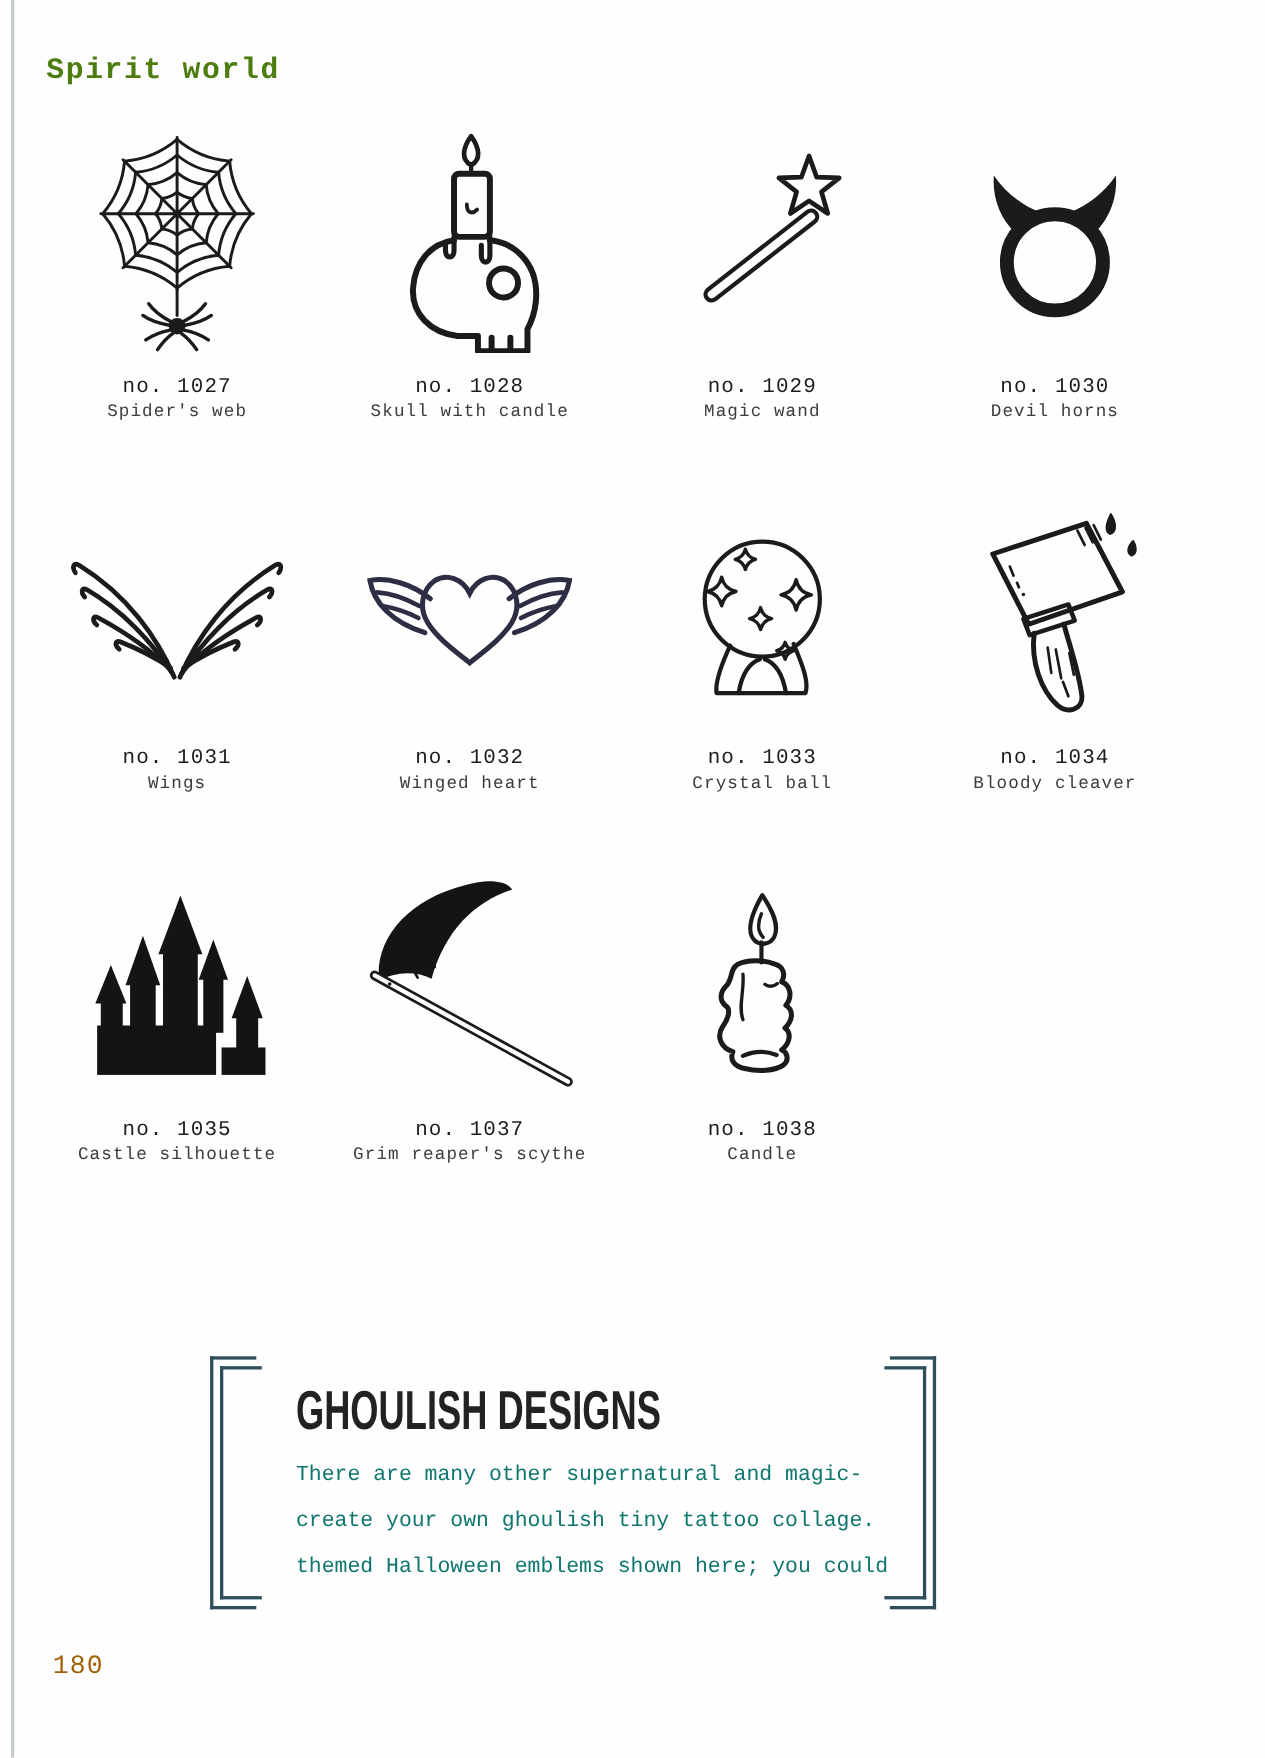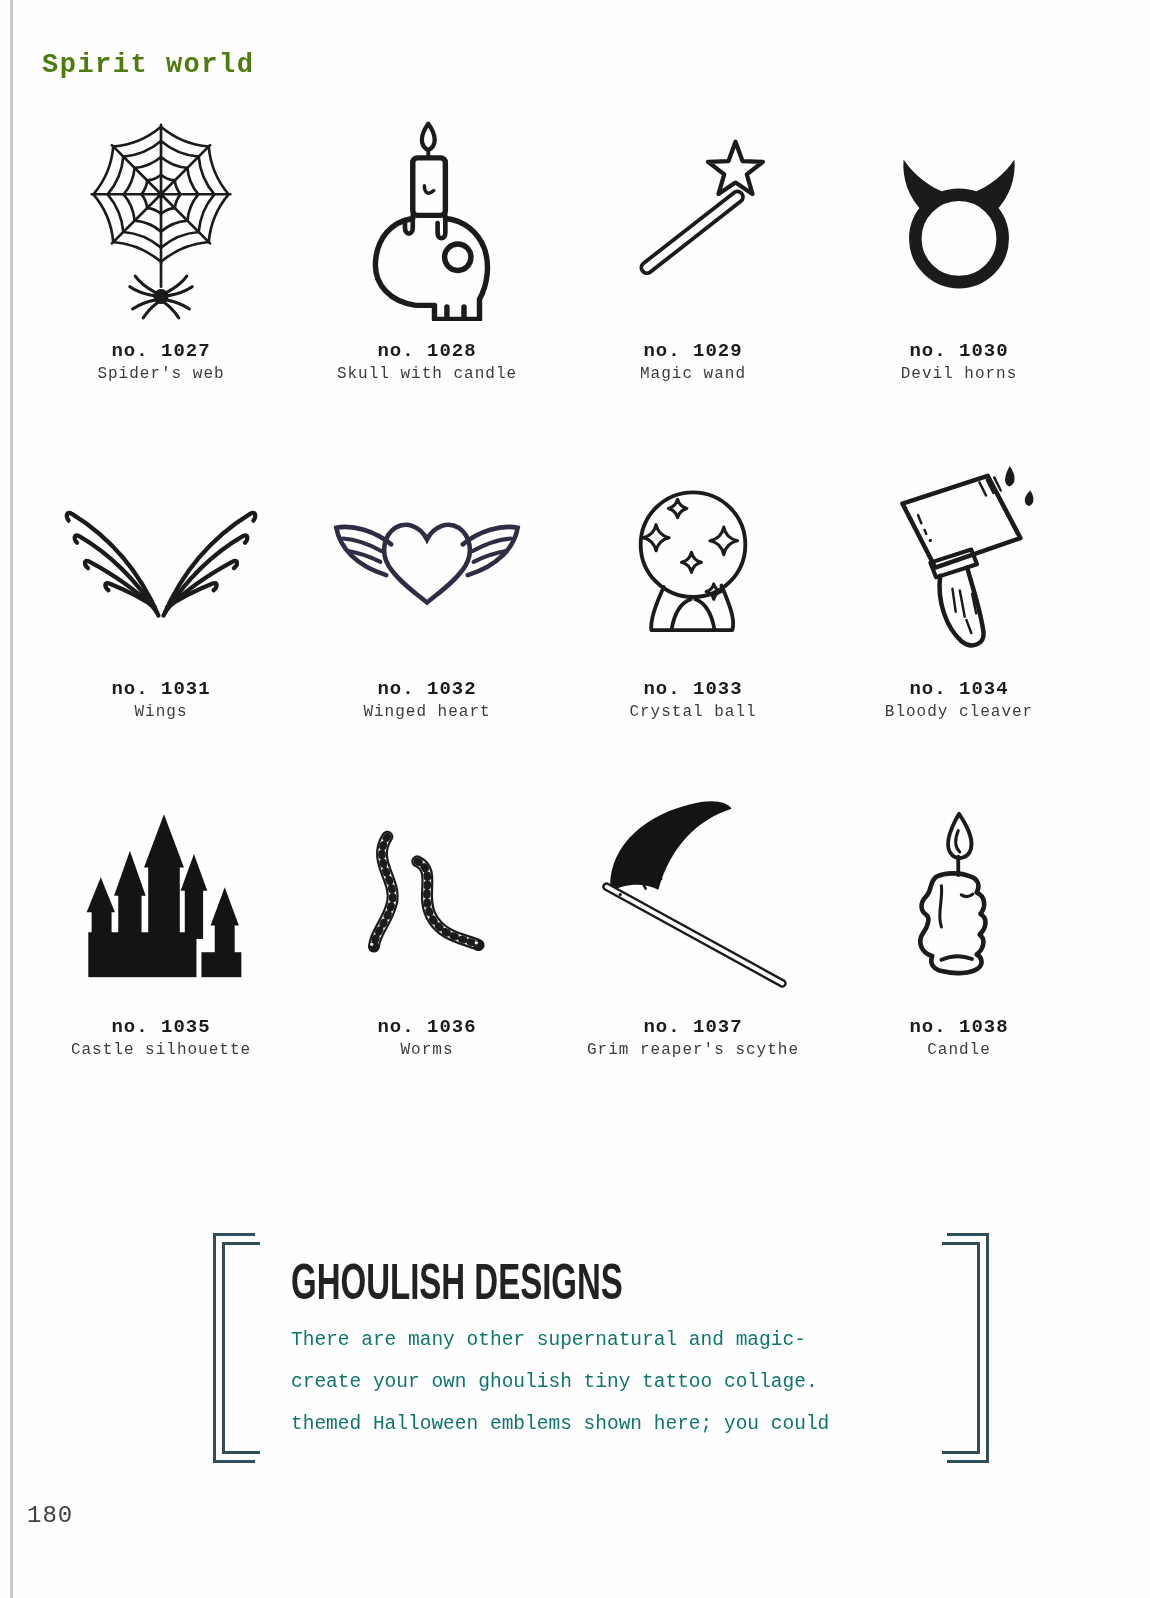--- a/index.html
+++ b/index.html
@@ -10,39 +10,39 @@
     color:#1b1b1d;overflow:hidden;
   }
   .edge-line{position:absolute;left:10px;top:0;width:3px;height:1598px;background:#c7cdcd;}
   .header{position:absolute;left:42px;top:50px;font-size:27px;font-weight:bold;letter-spacing:1.5px;color:#4d7c0f;}
   .grid{
     position:absolute;left:28px;top:106px;width:1064px;
     display:grid;grid-template-columns:repeat(4,266px);grid-auto-rows:338px;
   }
   .cell{display:flex;flex-direction:column;align-items:center;}
   .icon-box{height:228px;width:100%;display:flex;align-items:center;justify-content:center;}
-  .lbl-no{font-size:19px;font-weight:bold;color:#1c1c1e;margin-top:6px;letter-spacing:1px;text-align:center;}
+  .lbl-no{font-size:19px;font-weight:normal;color:#1c1c1e;margin-top:6px;letter-spacing:1px;text-align:center;}
   .lbl-name{font-size:16px;color:#3c3c3e;margin-top:3px;letter-spacing:1px;text-align:center;}
-  .callout{position:absolute;left:213px;top:1233px;width:776px;height:230px;}
+  .callout{position:absolute;left:191px;top:1233px;width:660px;height:230px;}
   .bracket{position:absolute;top:0;bottom:0;width:46px;}
   .bracket .b-outer,.bracket .b-inner{position:absolute;box-sizing:border-box;border:0 solid #2e4e5c;}
   .bracket-left{left:0;}
   .bracket-left .b-outer{left:0;top:0;bottom:0;width:42px;border-left-width:3px;border-top-width:3px;border-bottom-width:3px;}
   .bracket-left .b-inner{left:9px;top:9px;bottom:9px;width:38px;border-left-width:3px;border-top-width:3px;border-bottom-width:3px;}
   .bracket-right{right:0;}
   .bracket-right .b-outer{right:0;top:0;bottom:0;width:42px;border-right-width:3px;border-top-width:3px;border-bottom-width:3px;}
   .bracket-right .b-inner{right:9px;top:9px;bottom:9px;width:38px;border-right-width:3px;border-top-width:3px;border-bottom-width:3px;}
   .callout-content{position:absolute;left:78px;top:24px;width:560px;}
   .callout-title{
     font-family:"Liberation Sans",sans-serif;font-weight:bold;font-size:50px;line-height:1;
     transform:scaleX(0.66);transform-origin:left center;display:inline-block;
     letter-spacing:0px;color:#222224;white-space:nowrap;
   }
   .callout-body{margin-top:12px;font-size:19.5px;line-height:2.16;color:#0f766e;white-space:nowrap;}
-  .page-number{position:absolute;left:27px;top:1502px;font-size:24px;color:#404040;letter-spacing:1px;}
+  .page-number{position:absolute;left:48px;top:1502px;font-size:24px;color:#a16207;letter-spacing:1px;}
   svg{display:block;}
 </style>
 </head>
 <body>
 
 <div class="edge-line"></div>
 
 <div class="header">Spirit world</div>
 
 <div class="grid">
@@ -199,38 +199,20 @@
             <polygon points="133,98 149,54 165,98"></polygon>
           <rect x="174" y="136" width="24" height="44"></rect>
             <polygon points="169,140 186,94 203,140"></polygon>
         </g>
       </svg>
     </div>
     <div class="lbl-no">no. 1035</div>
     <div class="lbl-name">Castle silhouette</div>
   </div>
 
-  <div class="cell">
-    <div class="icon-box">
-      <svg width="172" height="157" viewBox="0 0 230 210" fill="none" stroke-linecap="round">
-        <path d="M62,25 C40,58 76,84 68,114 C61,141 46,152 44,172" stroke="#1b1b1d" stroke-width="16"></path>
-        <path d="M62,25 C40,58 76,84 68,114 C61,141 46,152 44,172" stroke="#ffffff" stroke-width="10"></path>
-        <path d="M62,25 C40,58 76,84 68,114 C61,141 46,152 44,172" stroke="#1b1b1d" stroke-width="10" stroke-dasharray="2.5 9.5"></path>
-        <circle cx="44" cy="172" r="7" fill="#1b1b1d" stroke="none"></circle>
-        <circle cx="41" cy="169" r="2.2" fill="#ffffff" stroke="none"></circle>
-        <path d="M102,58 C128,70 106,102 120,130 C134,160 168,162 184,170" stroke="#1b1b1d" stroke-width="16"></path>
-        <path d="M102,58 C128,70 106,102 120,130 C134,160 168,162 184,170" stroke="#ffffff" stroke-width="10"></path>
-        <path d="M102,58 C128,70 106,102 120,130 C134,160 168,162 184,170" stroke="#1b1b1d" stroke-width="10" stroke-dasharray="2.5 9.5"></path>
-        <circle cx="184" cy="170" r="7" fill="#1b1b1d" stroke="none"></circle>
-        <circle cx="181" cy="167" r="2.2" fill="#ffffff" stroke="none"></circle>
-      </svg>
-    </div>
-    <div class="lbl-no">no. 1036</div>
-    <div class="lbl-name">Worms</div>
-  </div>
 
   <div class="cell">
     <div class="icon-box">
       <svg width="225" height="205" viewBox="0 0 230 210" fill="none" stroke-linecap="round">
         <path fill="#141416" stroke="none" d="M30,100 C26,60 58,24 110,11 C134,4 150,8 154,15 C120,26 92,52 79,98 C63,90 44,92 30,100 Z"></path>
         <path stroke="#141416" stroke-width="2.5" d="M60,86 L66,97 M68,80 L74,92 M76,74 L82,87"></path>
         <path d="M26,95 L206,194" stroke="#1b1b1d" stroke-width="9"></path>
         <path d="M26,95 L206,194" stroke="#ffffff" stroke-width="4"></path>
         <circle cx="40" cy="103" r="1.7" fill="#1b1b1d" stroke="none"></circle>
       </svg>

